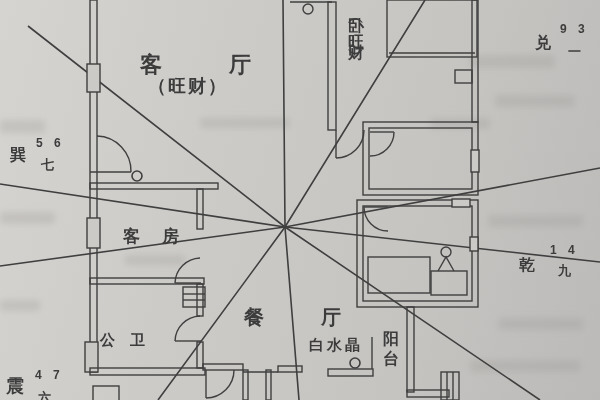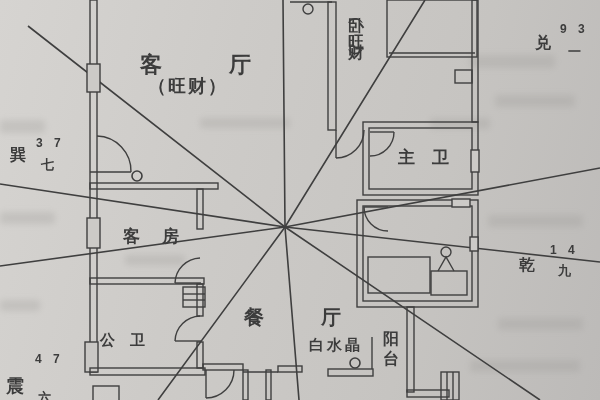--- a/index.html
+++ b/index.html
@@ -135,36 +135,35 @@
       </g>
 
       <circle cx="137" cy="176" r="5" stroke-width="1.6"></circle>
       <circle cx="355" cy="363" r="5" stroke-width="1.6"></circle>
     </g>
   </svg>
 
   <div class="lbl living-main">客厅</div>
   <div class="lbl living-note">（旺财）</div>
   <div class="lbl vert bedroom">卧（旺财）</div>
-  <div class="lbl master-bath">主卫</div>
   <div class="lbl guest">客房</div>
   <div class="lbl public-bath">公卫</div>
   <div class="lbl dining">餐厅</div>
   <div class="lbl vert balcony">阳台</div>
   <div class="lbl baishuijing">白水晶</div>
 
   <div class="lbl dir-name" style="left:10px;top:145px;">巽</div>
-  <div class="lbl dir-num" style="left:36px;top:136px;">3 7</div>
+  <div class="lbl dir-num" style="left:36px;top:136px;">5 6</div>
   <div class="lbl dir-star" style="left:41px;top:156px;">七</div>
 
   <div class="lbl dir-name" style="left:535px;top:33px;">兑</div>
   <div class="lbl dir-num" style="left:560px;top:22px;">9 3</div>
   <div class="lbl dir-star" style="left:568px;top:43px;">一</div>
 
   <div class="lbl dir-name" style="left:519px;top:255px;">乾</div>
   <div class="lbl dir-num" style="left:550px;top:243px;">1 4</div>
   <div class="lbl dir-star" style="left:558px;top:262px;">九</div>
 
   <div class="lbl dir-name" style="left:6px;top:374px;font-size:18px;">震</div>
-  <div class="lbl dir-num" style="left:35px;top:352px;">4 7</div>
+  <div class="lbl dir-num" style="left:35px;top:368px;">4 7</div>
   <div class="lbl dir-star" style="left:38px;top:389px;">六</div>
 
 </div>
 
 </body></html>

